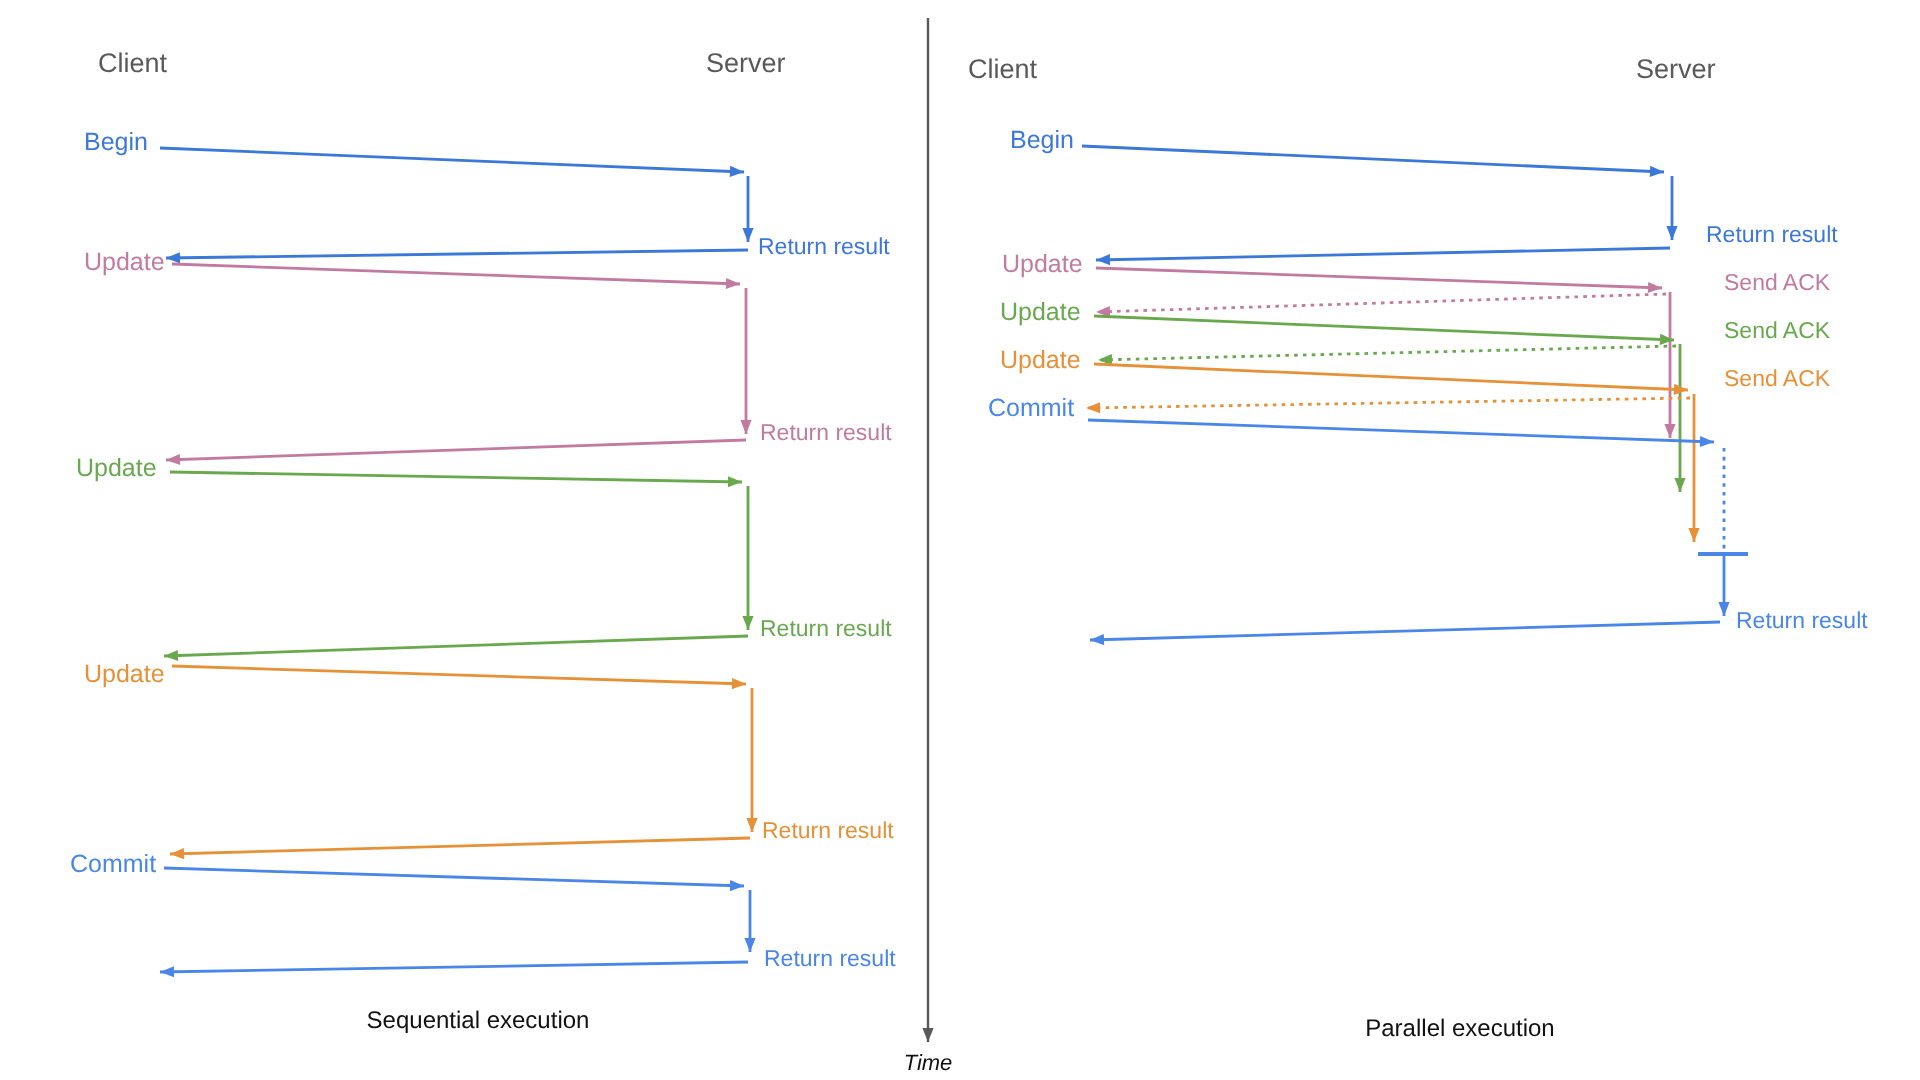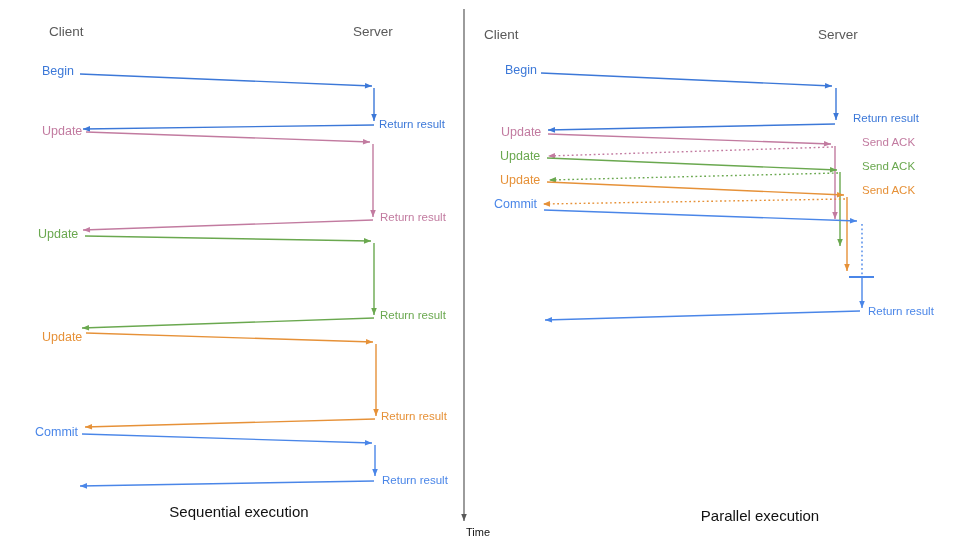--- a/index.html
+++ b/index.html
@@ -3,21 +3,21 @@
 <meta charset="utf-8">
 <style>
   html,body{margin:0;padding:0;background:#fff;}
   .stage{
     position:relative;width:960px;height:540px;background:#fff;
     font-family:"Liberation Sans",sans-serif;overflow:hidden;
   }
   #wires{position:absolute;left:0;top:0;width:960px;height:540px;}
   .lbl{position:absolute;white-space:nowrap;line-height:1.05;}
   .hdr{position:absolute;white-space:nowrap;font-size:13.5px;color:#595959;}
-  .ptitle{position:absolute;white-space:nowrap;font-size:15px;color:#111111;transform:translateX(-50%);text-align:center;}
+  .ptitle{position:absolute;white-space:nowrap;font-size:12px;color:#111111;transform:translateX(-50%);text-align:center;}
   .timelbl{position:absolute;white-space:nowrap;font-size:11px;color:#111111;transform:translateX(-50%);}
 </style>
 </head>
 <body>
 
 <div class="stage">
   <svg id="wires" xmlns="http://www.w3.org/2000/svg">
       <g>
         <line x1="464" y1="9" x2="464" y2="521" stroke="#595959" stroke-width="1.2"></line>
         <polygon points="464,521 461.2,514 466.8,514" fill="#595959"></polygon>
@@ -149,23 +149,23 @@
         <polygon points="545,320 551.917177238308,317.0012237406179 552.0771119721418,322.5989394247978" fill="#4a86e8"></polygon>
       </g>
     </svg>
 
   <div id="hdr-seq-client" class="hdr" style="left: 49px; top: 24px;">Client</div>
   <div id="hdr-seq-server" class="hdr" style="left: 353px; top: 24px;">Server</div>
   <div id="hdr-par-client" class="hdr" style="left: 484px; top: 27px;">Client</div>
   <div id="hdr-par-server" class="hdr" style="left: 818px; top: 27px;">Server</div>
 
   <div id="title-seq" class="ptitle" style="left: 239px; top: 503px;">Sequential execution</div>
-  <div id="title-par" class="ptitle" style="left: 760px; top: 507px;">Parallel execution</div>
+  <div id="title-par" class="ptitle" style="left: 730px; top: 507px;">Parallel execution</div>
 
-  <div id="time-label" class="timelbl" style="left: 478px; top: 526px; color: rgb(17, 17, 17);">Time</div>
+  <div id="time-label" class="timelbl" style="left: 464px; top: 526px; color: rgb(17, 17, 17); font-style: italic;">Time</div>
 
   <div id="labels">
       <div class="lbl" style="left: 42px; top: 65px; color: rgb(60, 120, 216); font-size: 12.5px;">Begin</div>
       <div class="lbl" style="left: 379px; top: 118px; color: rgb(60, 120, 216); font-size: 11.5px;">Return result</div>
       <div class="lbl" style="left: 42px; top: 125px; color: rgb(194, 123, 160); font-size: 12.5px;">Update</div>
       <div class="lbl" style="left: 380px; top: 211px; color: rgb(194, 123, 160); font-size: 11.5px;">Return result</div>
       <div class="lbl" style="left: 38px; top: 228px; color: rgb(106, 168, 79); font-size: 12.5px;">Update</div>
       <div class="lbl" style="left: 380px; top: 309px; color: rgb(106, 168, 79); font-size: 11.5px;">Return result</div>
       <div class="lbl" style="left: 42px; top: 331px; color: rgb(230, 145, 56); font-size: 12.5px;">Update</div>
       <div class="lbl" style="left: 381px; top: 410px; color: rgb(230, 145, 56); font-size: 11.5px;">Return result</div>

